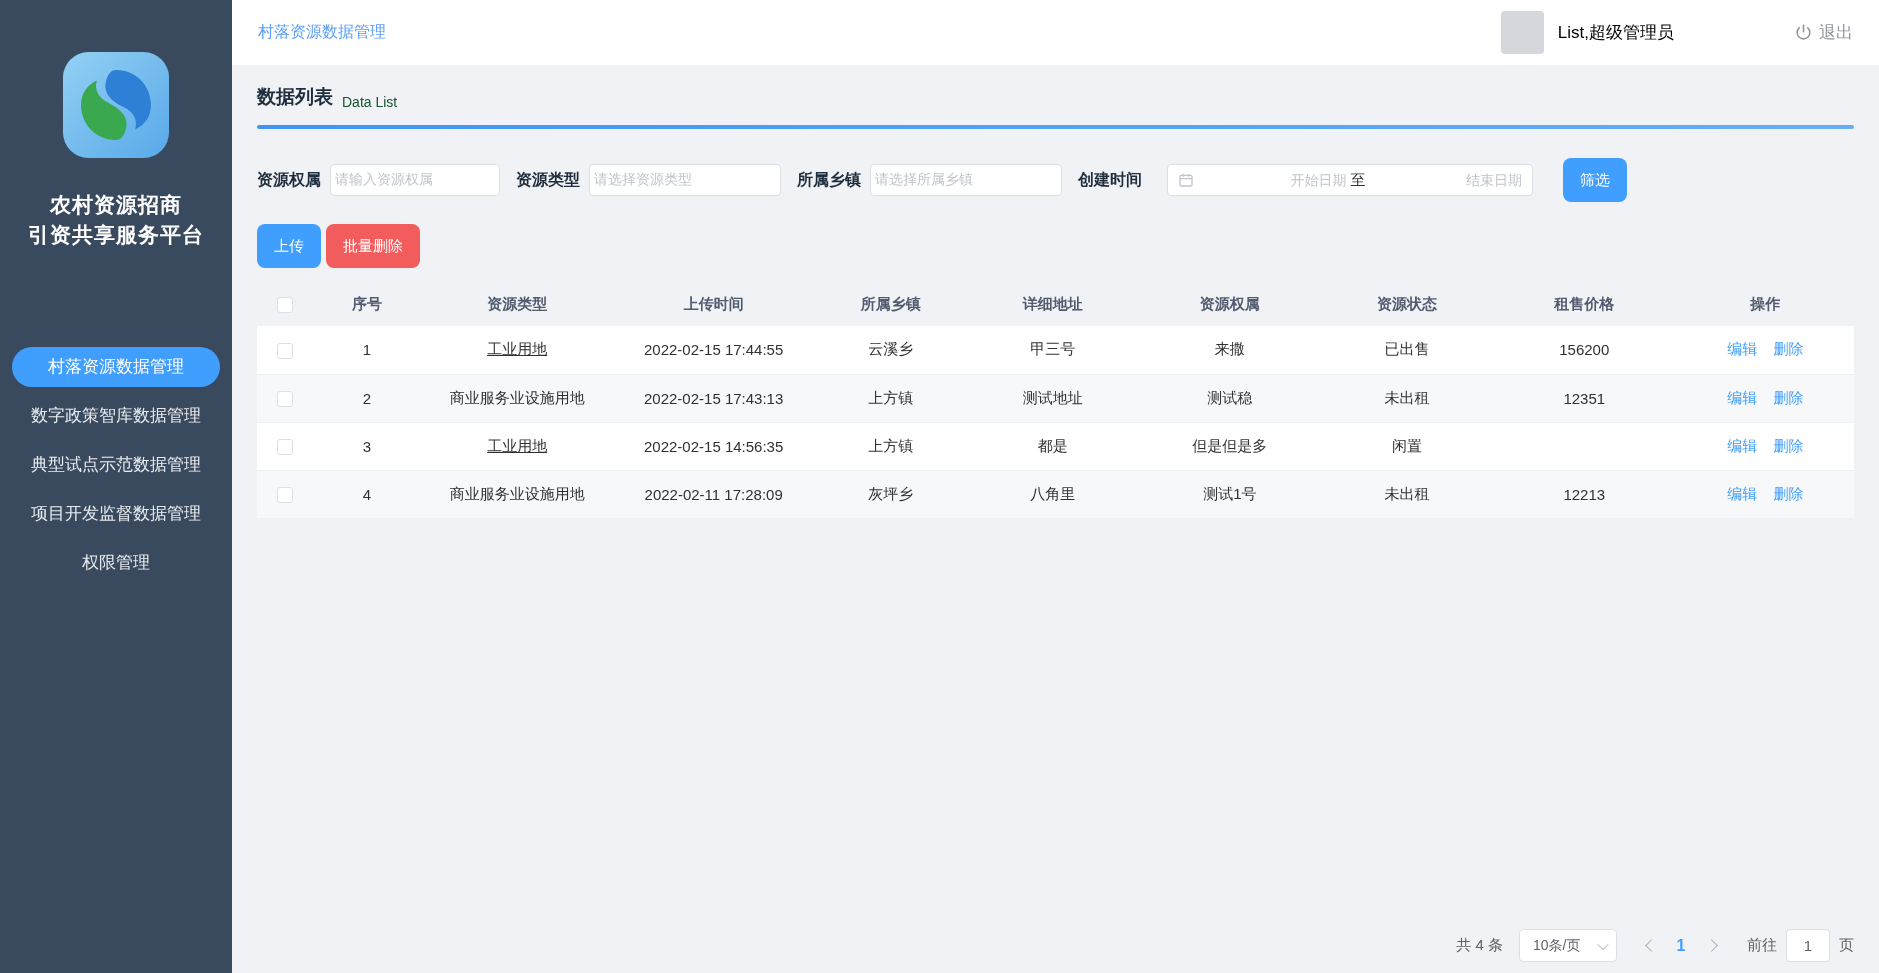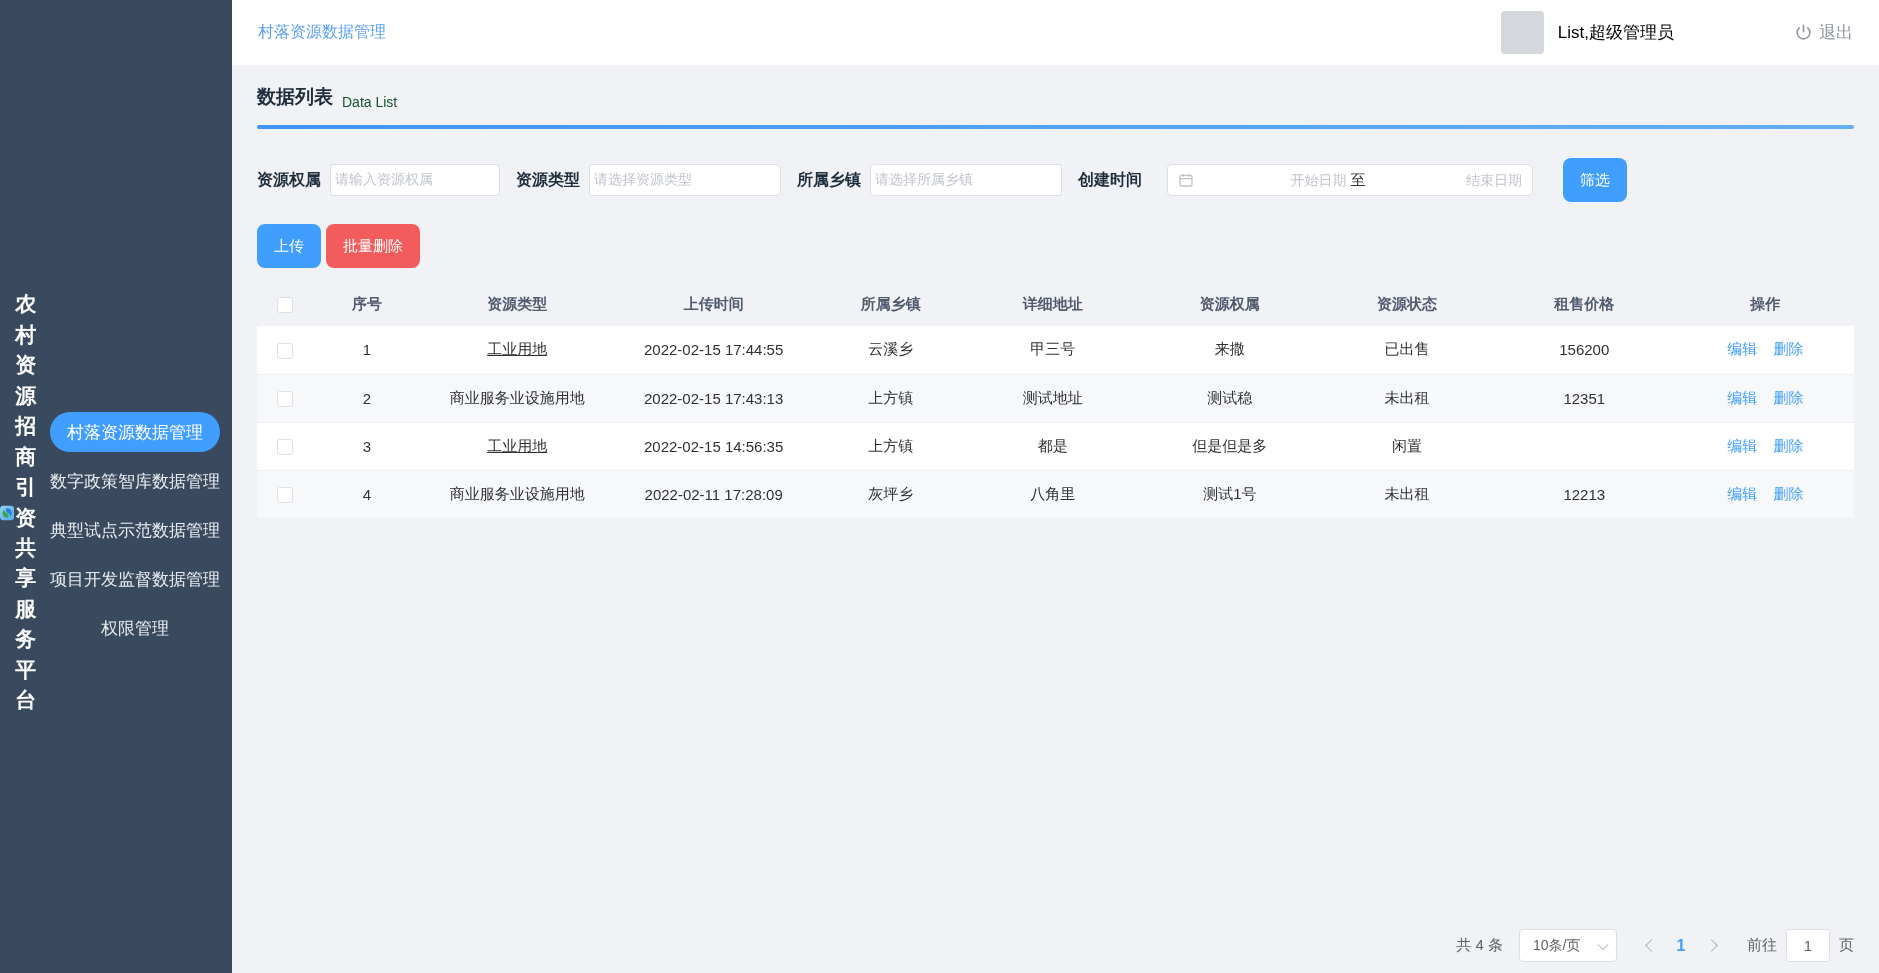--- a/index.html
+++ b/index.html
@@ -5,21 +5,21 @@
   * { margin:0; padding:0; box-sizing:border-box; }
   html,body { width:1879px; height:973px; }
   body {
     font-family:"Liberation Sans","DejaVu Sans",sans-serif;
     display:flex; background:#f0f2f5; color:#303133; overflow:hidden;
   }
 
   
   .sidebar {
     width:232px; flex-shrink:0; background:#3a4a5e;
-    display:flex; flex-direction:row; align-items:center; height:100%;
+    display:flex; flex-direction:column; align-items:center; height:100%;
   }
   .logo { width:106px; height:106px; margin-top:52px; }
   .logo svg { width:100%; height:100%; display:block; }
   .sidebar-title {
     margin-top:32px; color:#ffffff; font-size:21px; font-weight:bold;
     text-align:center; line-height:1.45; letter-spacing:1px;
   }
   .menu { margin-top:96px; width:100%; display:flex; flex-direction:column; }
   .menu-item {
     height:40px; margin:0 12px 9px; display:flex; align-items:center; justify-content:center;

